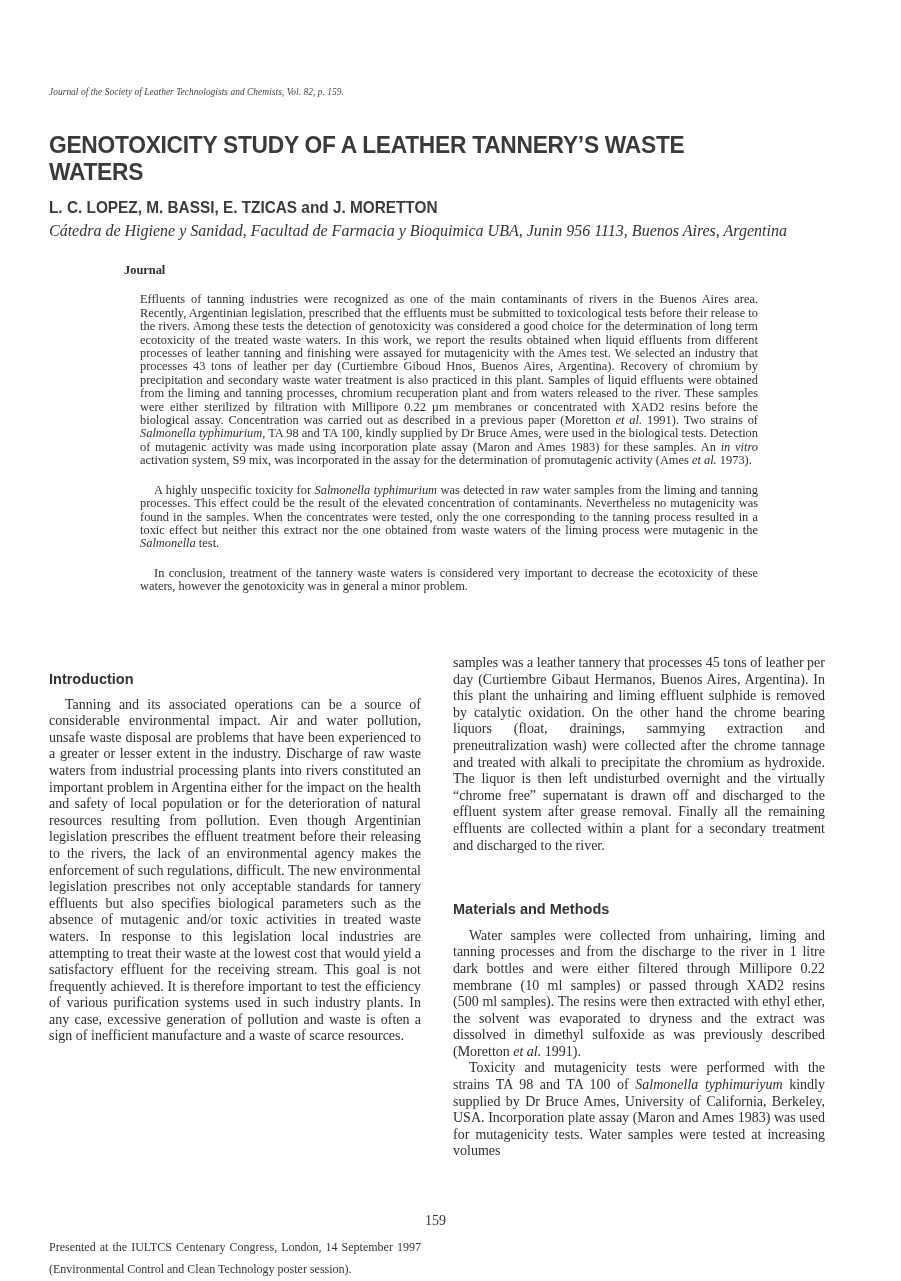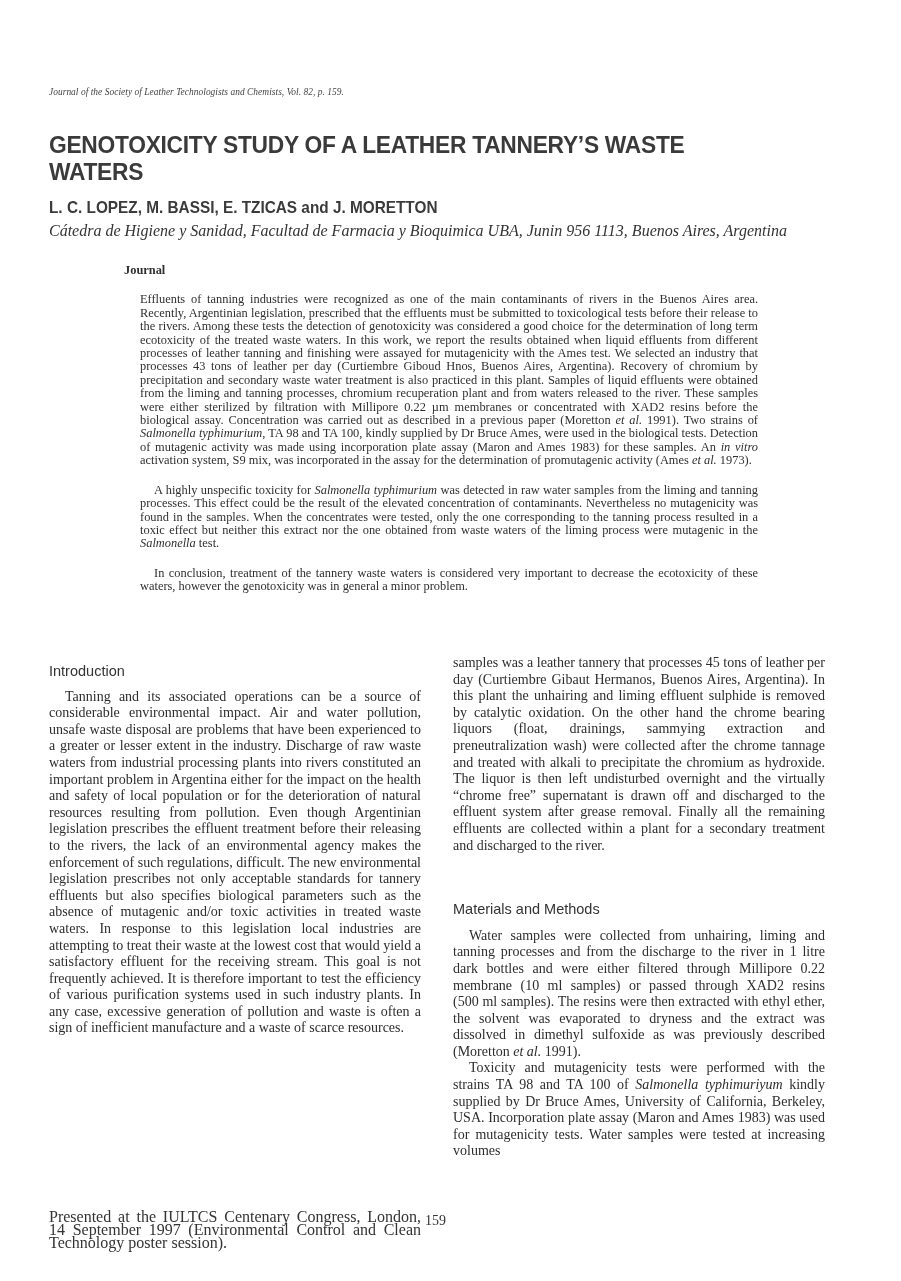--- a/index.html
+++ b/index.html
@@ -15,24 +15,24 @@
   #summary { position: absolute; left: 124px; top: 264px; width: 650px; font-size: 12.4px; line-height: 13.4px; color: #2f2f2f; }
   #summary-heading { font-weight: bold; margin-bottom: 0px; }
   #summary p { margin: 16px; text-align: justify; }
   #summary p.indent { text-indent: 14px; }
 
   .col { position: absolute; top: 655px; width: 372px; font-size: 14px; line-height: 16.6px; color: #2d2d2d; }
   #col-left { left: 49px; }
   #col-right { left: 453px; }
   .col p { margin: 0; text-align: justify; }
   .col p.indent { text-indent: 16px; }
-  .sec-heading { font-family: "Liberation Sans", "DejaVu Sans", sans-serif; font-weight: normal; font-size: 14.5px; color: #333; margin: 8px 0 9px 0; }
+  .sec-heading { font-family: "Liberation Sans", "DejaVu Sans", sans-serif; font-weight: bold; font-size: 14.5px; color: #333; margin: 16px 0 9px 0; }
   #mm-heading { margin-top: 47px; margin-bottom: 10px; }
 
-  #footnote { position: absolute; left: 49px; top: 1210px; width: 372px; font-size: 16px; line-height: 13px; color: #333; text-align: justify; }
+  #footnote { position: absolute; left: 49px; top: 1236px; width: 372px; font-size: 12px; line-height: 22px; color: #333; text-align: justify; }
   #page-number { position: absolute; left: 425px; top: 1213px; font-size: 14px; color: #333; }
 </style>
 </head>
 <body>
 
 <div id="journal" class="serif">Journal of the Society of Leather Technologists and Chemists, Vol. 82, p. 159.</div>
 <h1 id="title" class="sans" style="margin:0;">GENOTOXICITY STUDY OF A LEATHER TANNERY’S WASTE WATERS</h1>
 <div id="authors" class="sans">L. C. LOPEZ, M. BASSI, E. TZICAS and J. MORETTON</div>
 <div id="affil" class="serif">Cátedra de Higiene y Sanidad, Facultad de Farmacia y Bioquimica UBA, Junin 956 1113, Buenos Aires, Argentina</div>
 

